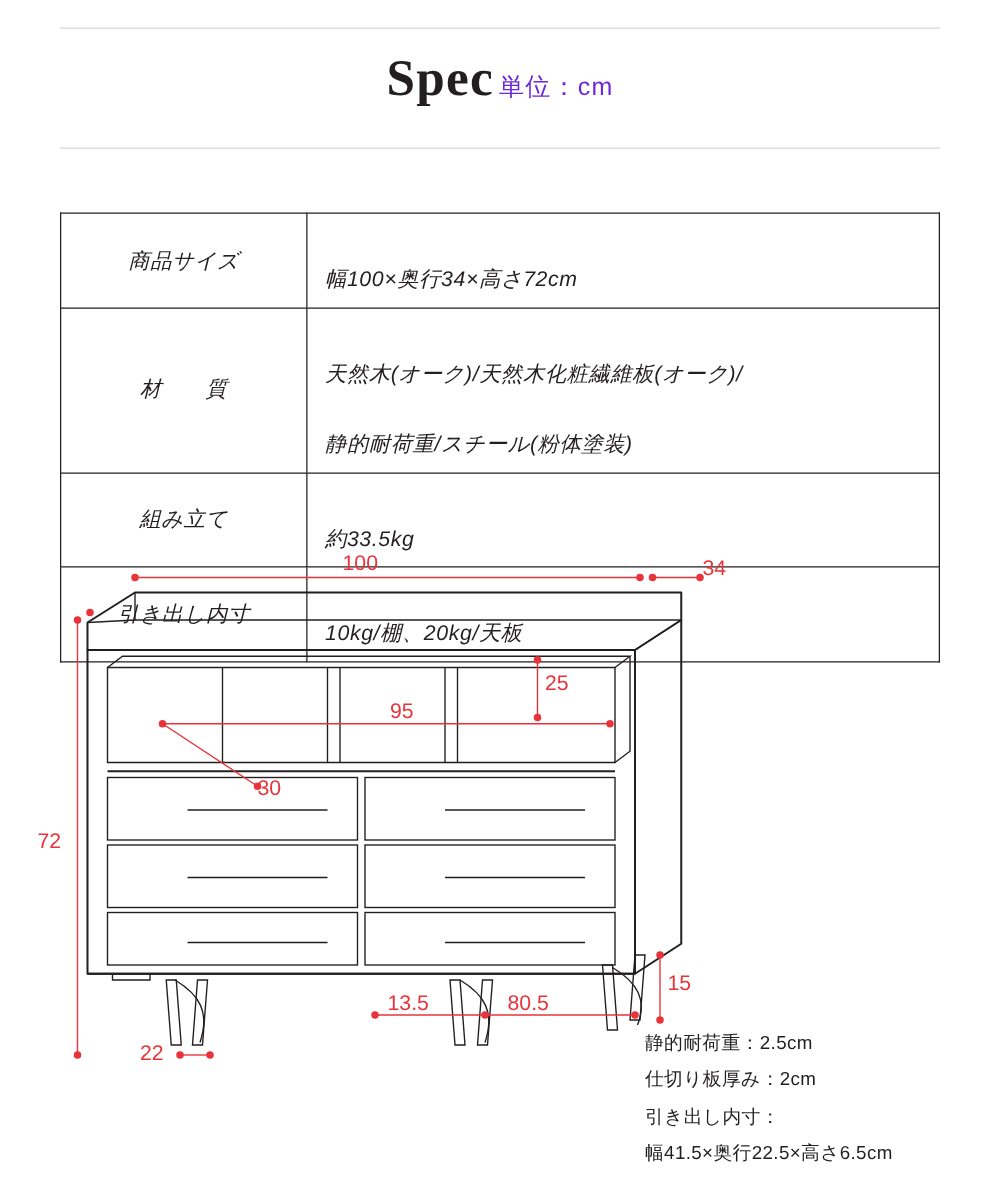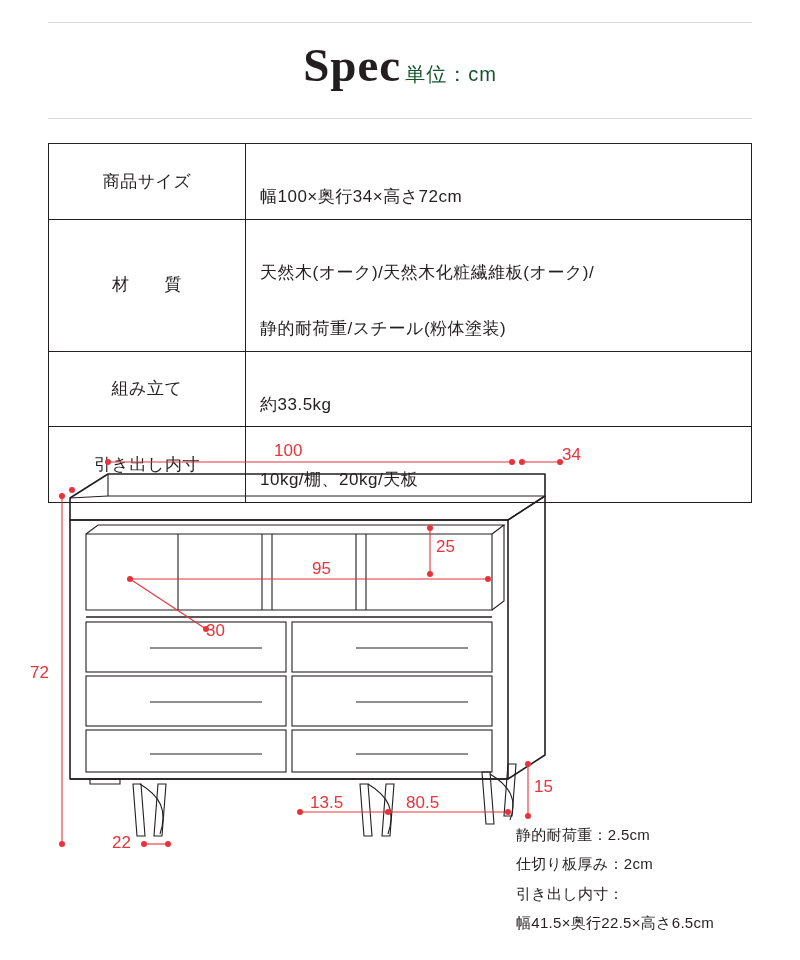--- a/index.html
+++ b/index.html
@@ -23,49 +23,50 @@
     top: 38px;
     width: 800px;
     height: 70px;
     display: flex;
     align-items: baseline;
     justify-content: center;
   }
   .header-title {
     font-family: "Liberation Serif", serif;
     font-weight: bold;
-    font-size: 47px;
+    font-size: 41px;
     letter-spacing: 1px;
     color: #231f20;
   }
   .header-unit {
     font-size: 20px;
     margin-left: 4px;
-    color: #14532d;
+    color: #6d28d9;
     letter-spacing: 1px;
   }
 
   .rule {
     position: absolute;
     left: 48px;
     width: 704px;
     height: 1px;
     background: #d9d9d9;
   }
   .rule-top { top: 22px; }
   .rule-bottom { top: 118px; }
 
   
   .spec-table {
     position: absolute;
     left: 48px;
-    top: 143px;
+    top: 170px;
     width: 704px;
     border-collapse: collapse;
     table-layout: fixed;
+    font-style: italic;
   }
   .spec-table td {
     border: 1px solid #231f20;
     font-size: 17px;
     line-height: 1.5;
     padding: 9px 14px;
     vertical-align: middle;
   }
   .spec-table td.label {
     width: 168px;

